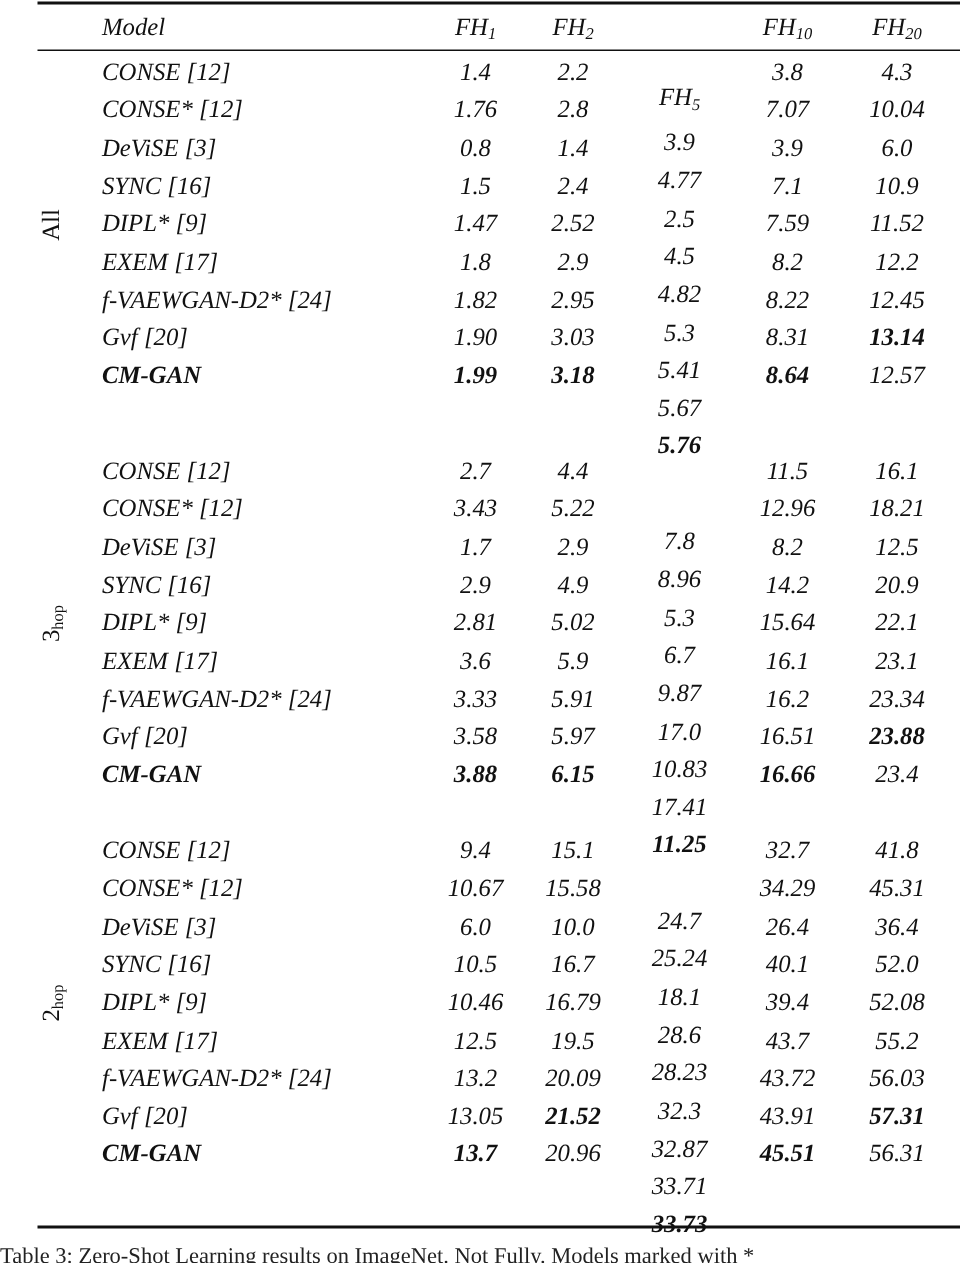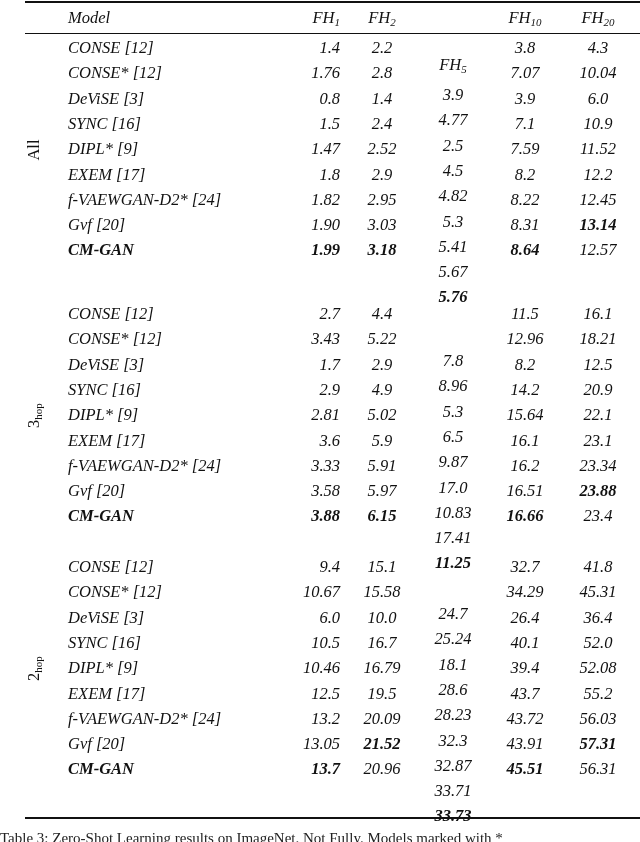--- a/index.html
+++ b/index.html
@@ -6,21 +6,21 @@
   body { width:640px; height:842px; overflow:hidden; position:relative;
          font-family:"DejaVu Serif","Liberation Serif",serif; color:#111; }
   .rule { position:absolute; left:25px; right:0; background:#111; }
   .rule.thick { height:2px; }
   .rule.thin { height:1px; }
   .row { position:absolute; left:25px; right:0; height:24px; font-size:16.5px;
          font-family:"Liberation Serif","DejaVu Serif",serif;font-style:italic; }
   .cell { position:absolute; top:0; line-height:24px; white-space:nowrap; }
   .model { left:43px; }
   .num { width:70px; text-align:center; }
-  .c1 { left:245px;text-align:right; } .c2 { left:322px; } .c3 { left:393px;margin-top:47px; } .c4 { left:465px; } .c5 { left:538px; }
+  .c1 { left:257px; } .c2 { left:322px; } .c3 { left:393px;margin-top:47px; } .c4 { left:465px; } .c5 { left:538px; }
   .bold { font-weight:bold; }
   .hdr sub { font-size:11px; vertical-align:-3px; line-height:0; }
   .group-label { position:absolute; left:22px; width:24px; font-size:16.5px;
          font-family:"Liberation Serif","DejaVu Serif",serif;
          transform:rotate(-90deg); transform-origin:center center; text-align:center; white-space:nowrap; }
   .group-label sub { font-size:11px; vertical-align:-3px; line-height:0; }
   .caption { position:absolute; left:0; top:830px; width:660px; font-size:15px;
          font-family:"Liberation Serif","DejaVu Serif",serif; white-space:nowrap; color:#222; }
 </style>
 </head>
@@ -136,21 +136,21 @@
         <span class="cell num c1">1.7</span>
         <span class="cell num c2">2.9</span>
         <span class="cell num c3">5.3</span>
         <span class="cell num c4">8.2</span>
         <span class="cell num c5">12.5</span>
       </div>
       <div class="row" style="top: 377.9px;">
         <span class="cell model">SYNC [16]</span>
         <span class="cell num c1">2.9</span>
         <span class="cell num c2">4.9</span>
-        <span class="cell num c3">6.5</span>
+        <span class="cell num c3">6.7</span>
         <span class="cell num c4">14.2</span>
         <span class="cell num c5">20.9</span>
       </div>
       <div class="row" style="top: 403.2px;">
         <span class="cell model">DIPL* [9]</span>
         <span class="cell num c1">2.81</span>
         <span class="cell num c2">5.02</span>
         <span class="cell num c3">9.87</span>
         <span class="cell num c4">15.64</span>
         <span class="cell num c5">22.1</span>

